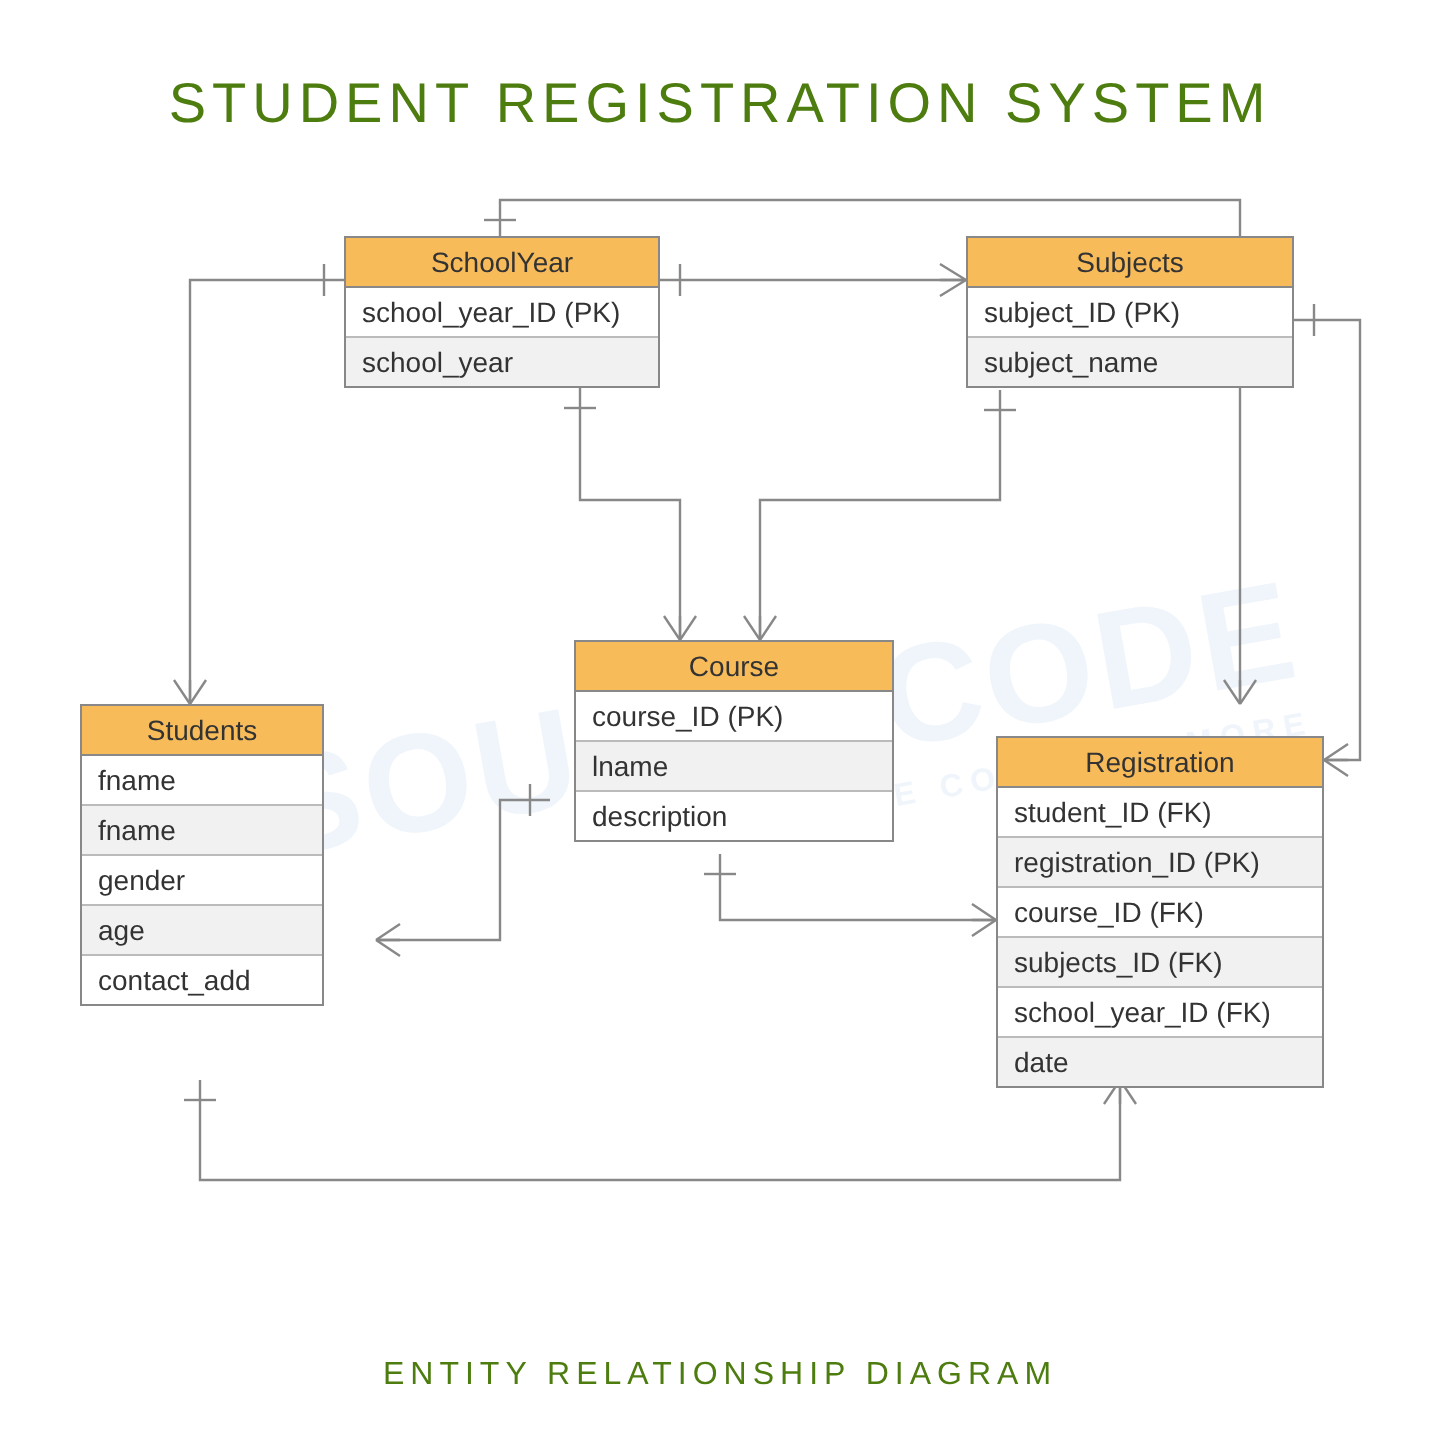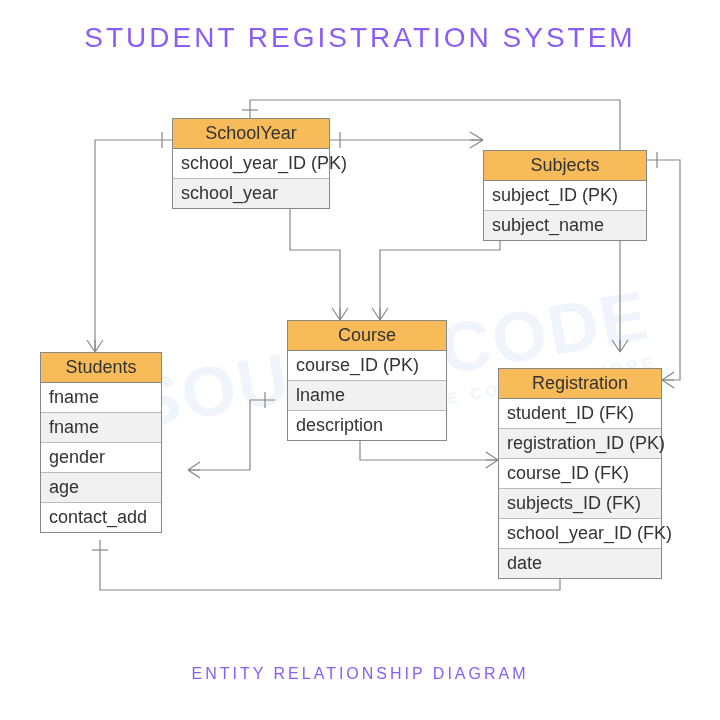--- a/index.html
+++ b/index.html
@@ -16,30 +16,31 @@
     position: relative;
     width: 720px;
     height: 720px;
   }
   .title, .subtitle {
     position: absolute;
     width: 100%;
     text-align: center;
     font-weight: 300;
     letter-spacing: 3px;
-    color: #8b5cf6;
+    color: #4d7c0f;
+    margin-top: 14px;
   }
   .title { top: 22px; font-size: 28px; }
   .subtitle { top: 665px; font-size: 16px; }
 
   .entity {
     position: absolute;
     border: 1px solid #888;
     font-family: Arial, sans-serif;
-    font-size: 18px;
+    font-size: 14px;
     box-sizing: border-box;
     background: #4c1d95;
   }
   .entity .hdr {
     background: #f7bb5a;
     text-align: center;
     font-weight: 400;
     padding: 4px 6px;
     border-bottom: 1px solid #888;
   }
@@ -138,21 +139,21 @@
     <line x1="92" y1="550" x2="108" y2="550"></line>
     <path d="M 560 540 L 552 552 M 560 540 L 560 552 M 560 540 L 568 552"></path>
   </svg>
 
   <div class="entity" style="left:172px; top:118px; width:158px;">
     <div class="hdr">SchoolYear</div>
     <div class="row">school_year_ID (PK)</div>
     <div class="row">school_year</div>
   </div>
 
-  <div class="entity" style="left:483px; top:118px; width:164px;margin-top:32px;">
+  <div class="entity" style="left:483px; top:118px; width:164px;">
     <div class="hdr">Subjects</div>
     <div class="row">subject_ID (PK)</div>
     <div class="row">subject_name</div>
   </div>
 
   <div class="entity" style="left:40px; top:352px; width:122px;">
     <div class="hdr">Students</div>
     <div class="row">fname</div>
     <div class="row">fname</div>
     <div class="row">gender</div>

